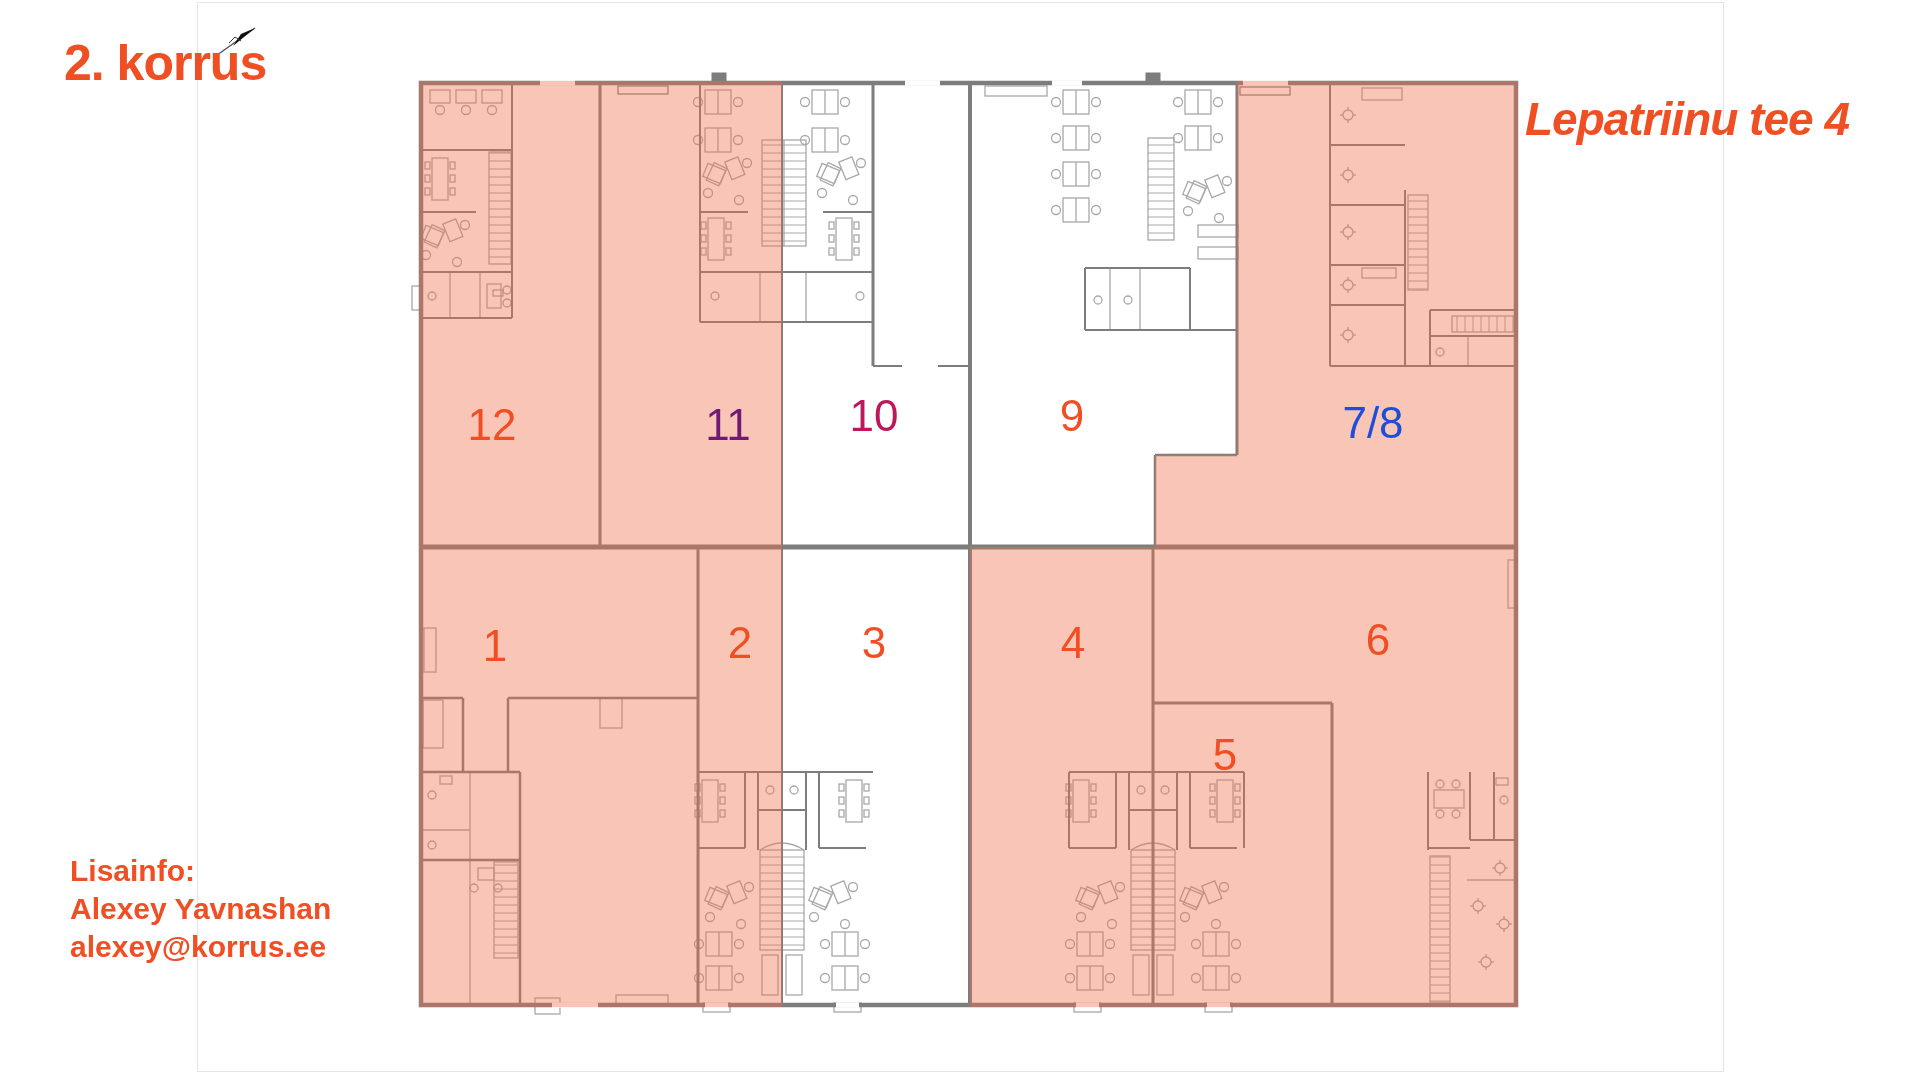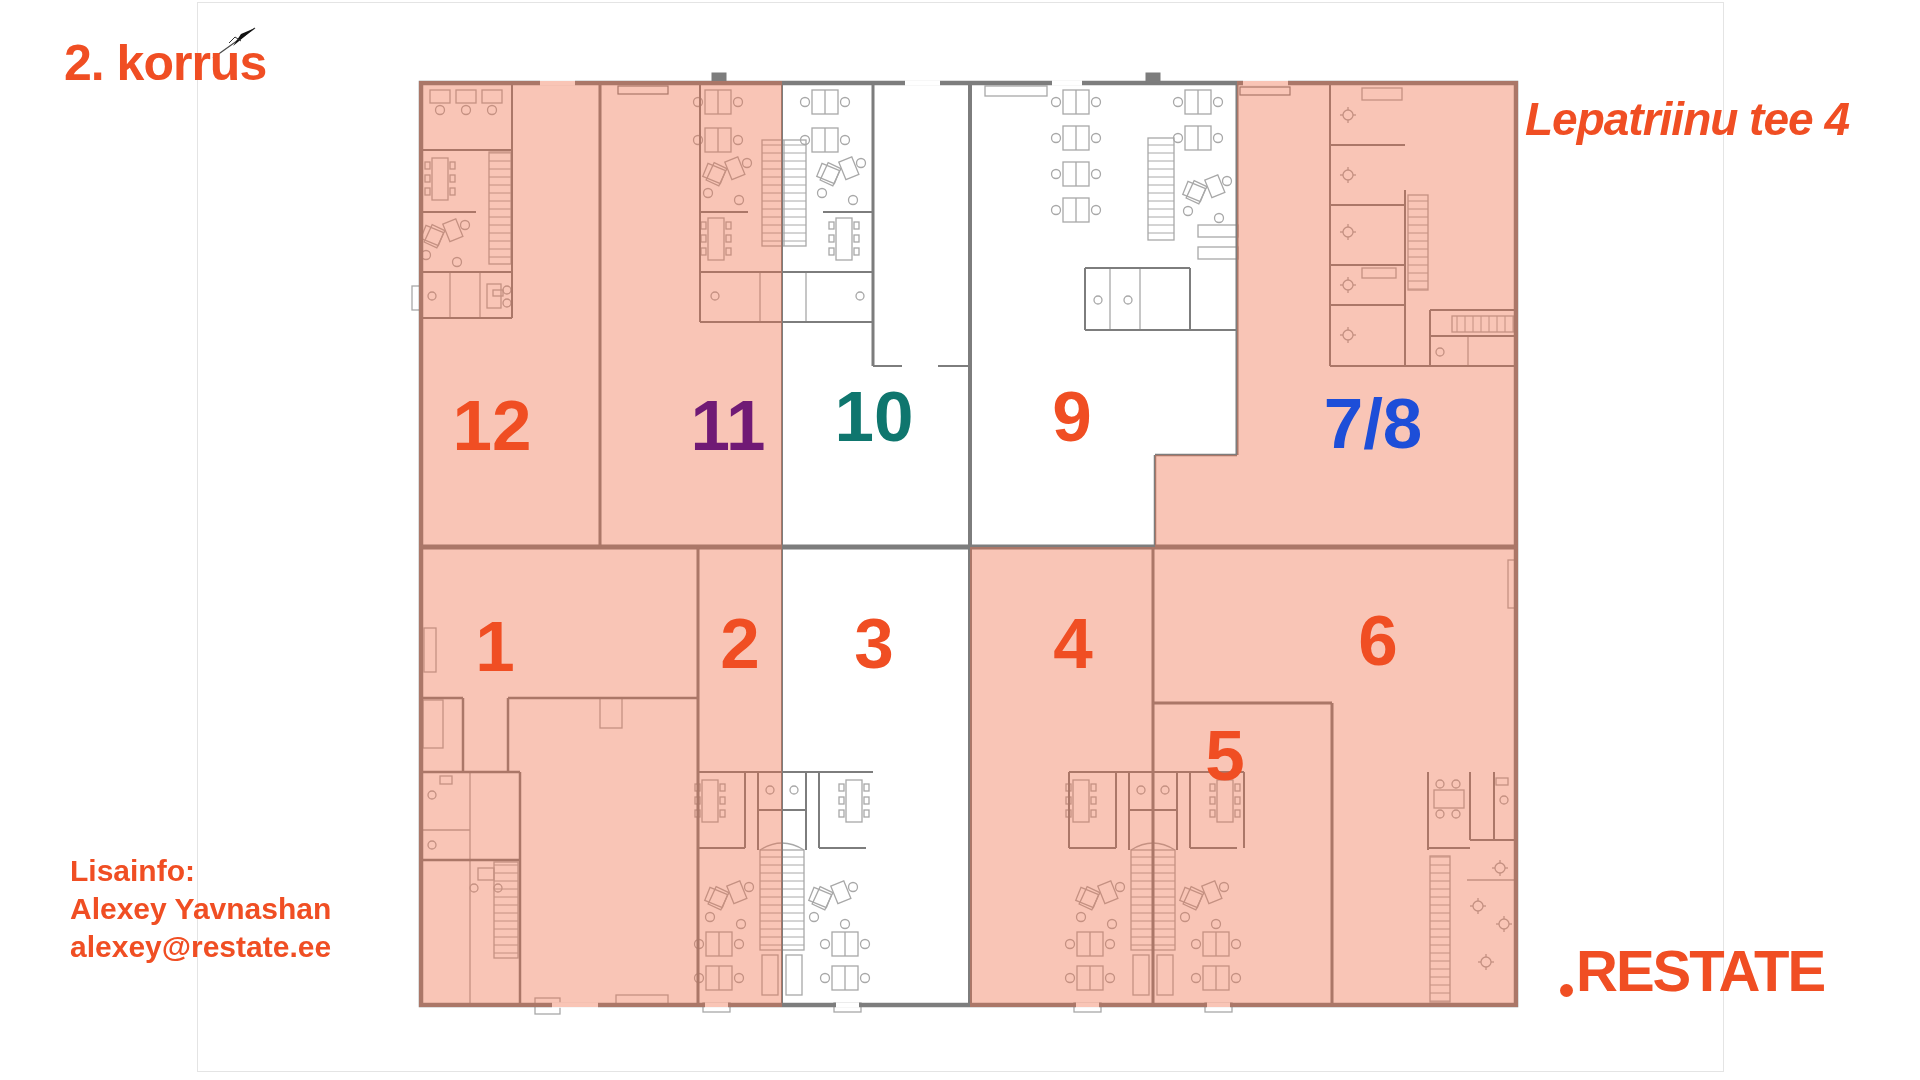--- a/index.html
+++ b/index.html
@@ -10,22 +10,22 @@
   #plan-svg{position:absolute;left:0;top:0;width:1920px;height:1080px;}
   .hdr{position:absolute;font-weight:bold;color:#F04E23;line-height:1;}
   #floor-title{left:64px;top:38px;font-size:50px;letter-spacing:-1px;}
   #address-title{left:1525px;top:96px;font-size:46px;letter-spacing:-1px;white-space:nowrap;font-style:italic;}
   #contact{position:absolute;left:70px;top:852px;color:#F04E23;font-weight:bold;
            font-size:30px;line-height:38px;}
   #logo{position:absolute;left:1560px;top:942px;color:#F04E23;font-weight:bold;
         font-size:58px;letter-spacing:-2px;line-height:1;display:flex;align-items:flex-end;}
   #logo .logo-dot{display:inline-block;width:13px;height:13px;border-radius:50%;
         background:#F04E23;margin-right:3px;margin-bottom:3px;}
-  .unit-label{position:absolute;transform:translate(-50%,-50%);font-weight:bold;
-        font-size:71px;color:#F04E23;line-height:1;white-space:nowrap;}
+  .unit-label{position:absolute;transform:translate(-50%,-50%);font-weight:normal;
+        font-size:44px;color:#F04E23;line-height:1;white-space:nowrap;}
   #arrow-mark{position:absolute;left:205px;top:14px;}
 </style>
 </head>
 <body>
 
 <div id="stage">
 
   <div id="slide-frame"></div>
 
   <svg id="arrow-mark" width="70" height="55" viewBox="0 0 70 55">
@@ -345,39 +345,35 @@
       <polygon points="782,547 970,547 970,1007 782,1007" fill-opacity="0"></polygon>
       <polygon points="970,547 1153,547 1153,1007 970,1007" fill-opacity="0.4"></polygon>
       <polygon points="1153,703 1332,703 1332,1007 1153,1007" fill-opacity="0.4"></polygon>
       <polygon points="1153,547 1518,547 1518,1007 1332,1007 1332,703 1153,703" fill-opacity="0.4"></polygon>
     </g>
   </svg>
 
   <div id="plan-labels">
       <div class="unit-label" style="left: 492px; top: 425px; color: rgb(240, 78, 35);">12</div>
       <div class="unit-label" style="left: 728px; top: 425px; color: #701a75;">11</div>
-      <div class="unit-label" style="left: 874px; top: 416px; color: #0f766e;">10</div>
+      <div class="unit-label" style="left: 874px; top: 416px; color: #be185d;">10</div>
       <div class="unit-label" style="left: 1072px; top: 416px; color: rgb(240, 78, 35);">9</div>
       <div class="unit-label" style="left: 1373px; top: 423px; color: #1d4ed8;">7/8</div>
       <div class="unit-label" style="left: 495px; top: 646px; color: rgb(240, 78, 35);">1</div>
       <div class="unit-label" style="left: 740px; top: 643px; color: rgb(240, 78, 35);">2</div>
       <div class="unit-label" style="left: 874px; top: 643px; color: rgb(240, 78, 35);">3</div>
       <div class="unit-label" style="left: 1073px; top: 643px; color: rgb(240, 78, 35);">4</div>
       <div class="unit-label" style="left: 1225px; top: 755px; color: rgb(240, 78, 35);">5</div>
       <div class="unit-label" style="left: 1378px; top: 640px; color: rgb(240, 78, 35);">6</div>
     </div>
 
   <div id="floor-title" class="hdr">2. korrus</div>
 
   <div id="address-title" class="hdr">Lepatriinu tee 4</div>
 
   <div id="contact">
     <div>Lisainfo:</div>
     <div>Alexey Yavnashan</div>
-    <div>alexey@restate.ee</div>
+    <div>alexey@korrus.ee</div>
   </div>
 
-  <div id="logo">
-    <span class="logo-dot"></span>
-    <span>RESTATE</span>
-  </div>
 
 </div>
 
 </body></html>

